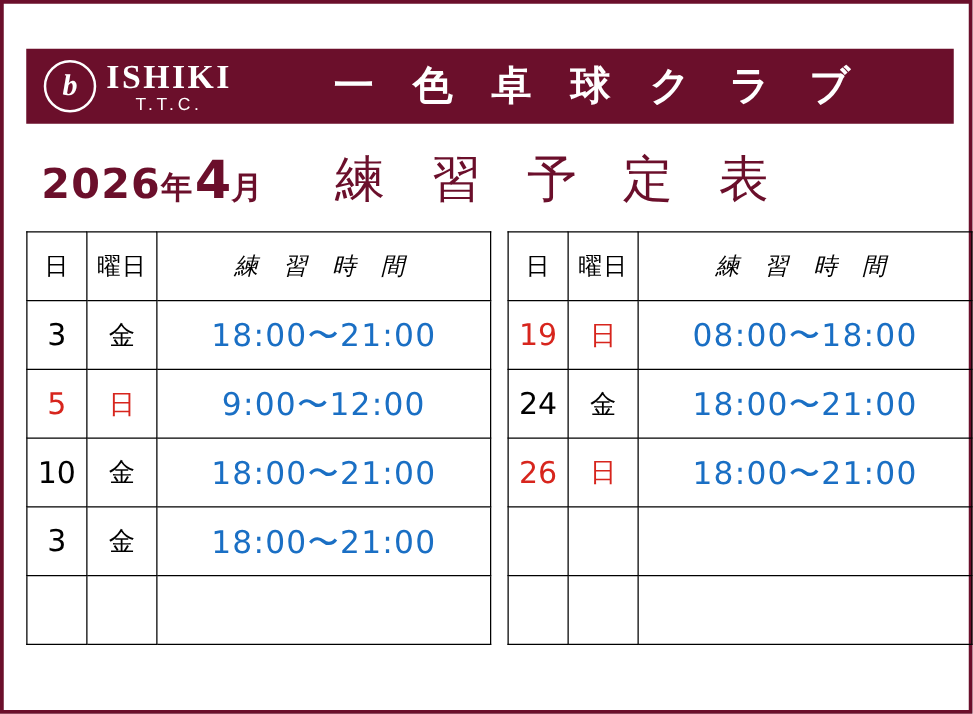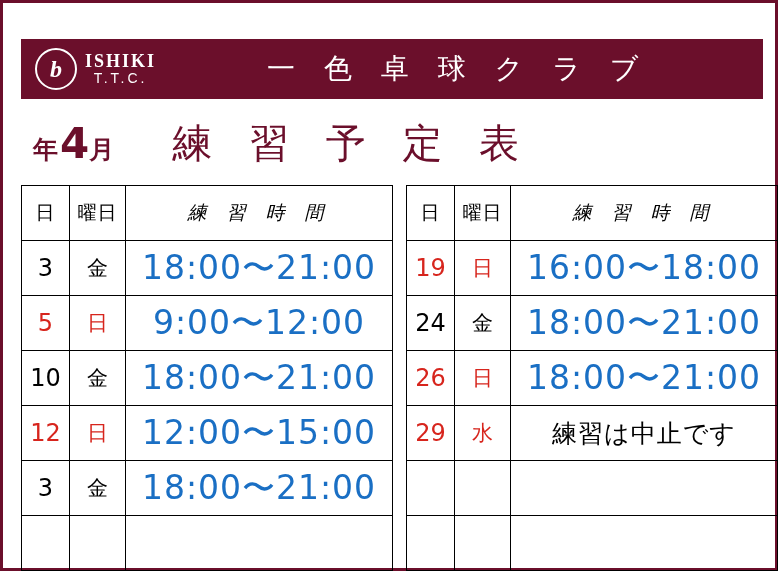--- a/index.html
+++ b/index.html
@@ -54,35 +54,35 @@
     font-weight: bold;
     flex: 0 0 auto;
   }
   .logo-text {
     margin-left: 8px;
     color: #ffffff;
     line-height: 1.05;
   }
   .logo-main {
     font-family: "Liberation Serif", serif;
-    font-size: 18px;
+    font-size: 27px;
     font-weight: bold;
     letter-spacing: 2px;
   }
   .logo-sub {
     font-family: Liberation Sans, sans-serif;
     font-size: 14px;
     letter-spacing: 3px;
     text-align: center;
   }
   .club-name {
     color: #ffffff;
     font-family: "DejaVu Sans", sans-serif;
-    font-size: 28px;
-    font-weight: normal;
+    font-size: 32px;
+    font-weight: bold;
     letter-spacing: 10px;
     flex: 1 1 auto;
     text-align: left;
     padding-left: 26px;
   }
   
   .title-row {
     position: absolute;
     left: 18px;
     top: 105px;
@@ -153,21 +153,21 @@
     font-size: 24px;
     color: #000000;
   }
   .cell-dow {
     font-family: "DejaVu Sans", sans-serif;
     font-size: 21px;
     color: #000000;
   }
   .cell-time {
     font-family: "DejaVu Sans", sans-serif;
-    font-size: 33px;
+    font-size: 25px;
     color: #1a6fc4;
     letter-spacing: 1px;
   }
   .red { color: #d7251d !important; }
   .note {
     font-family: "DejaVu Sans", sans-serif;
     font-size: 25px;
     color: #000000;
     letter-spacing: 1px;
   }
@@ -192,20 +192,21 @@
       <div class="logo-text">
         <div class="logo-main">ISHIKI</div>
         <div class="logo-sub">T.T.C.</div>
       </div>
     </div>
     <div class="club-name">一 色 卓 球 ク ラ ブ</div>
   </div>
 
   <div class="title-row">
     <div class="ym">
+      <span class="ym-year">2026</span>
       <span class="ym-nen">年</span>
       <span class="ym-month">4</span>
       <span class="ym-gatsu">月</span>
     </div>
     <div class="main-title">練 習 予 定 表</div>
   </div>
 
   <table class="sched">
     <colgroup>
       <col class="col-day">
@@ -228,50 +229,41 @@
       </tr>
     </thead>
     <tbody>
       <tr>
         <td class="cell-day">3</td>
         <td class="cell-dow">金</td>
         <td class="cell-time">18:00〜21:00</td>
         <td class="gap"></td>
         <td class="cell-day red">19</td>
         <td class="cell-dow red">日</td>
-        <td class="cell-time">16:00〜18:00</td>
+        <td class="cell-time">08:00〜18:00</td>
       </tr>
       <tr>
         <td class="cell-day red">5</td>
         <td class="cell-dow red">日</td>
         <td class="cell-time">9:00〜12:00</td>
         <td class="gap"></td>
         <td class="cell-day">24</td>
         <td class="cell-dow">金</td>
         <td class="cell-time">18:00〜21:00</td>
       </tr>
       <tr>
         <td class="cell-day">10</td>
         <td class="cell-dow">金</td>
         <td class="cell-time">18:00〜21:00</td>
         <td class="gap"></td>
         <td class="cell-day red">26</td>
         <td class="cell-dow red">日</td>
         <td class="cell-time">18:00〜21:00</td>
       </tr>
       <tr>
-        <td class="cell-day red">12</td>
-        <td class="cell-dow red">日</td>
-        <td class="cell-time">12:00〜15:00</td>
-        <td class="gap"></td>
-        <td class="cell-day red">29</td>
-        <td class="cell-dow red">水</td>
-        <td class="note">練習は中止です</td>
-      </tr>
-      <tr>
         <td class="cell-day">3</td>
         <td class="cell-dow">金</td>
         <td class="cell-time">18:00〜21:00</td>
         <td class="gap"></td>
         <td class="cell-day"></td>
         <td class="cell-dow"></td>
         <td class="cell-time"></td>
       </tr>
       <tr>
         <td class="cell-day"></td>

